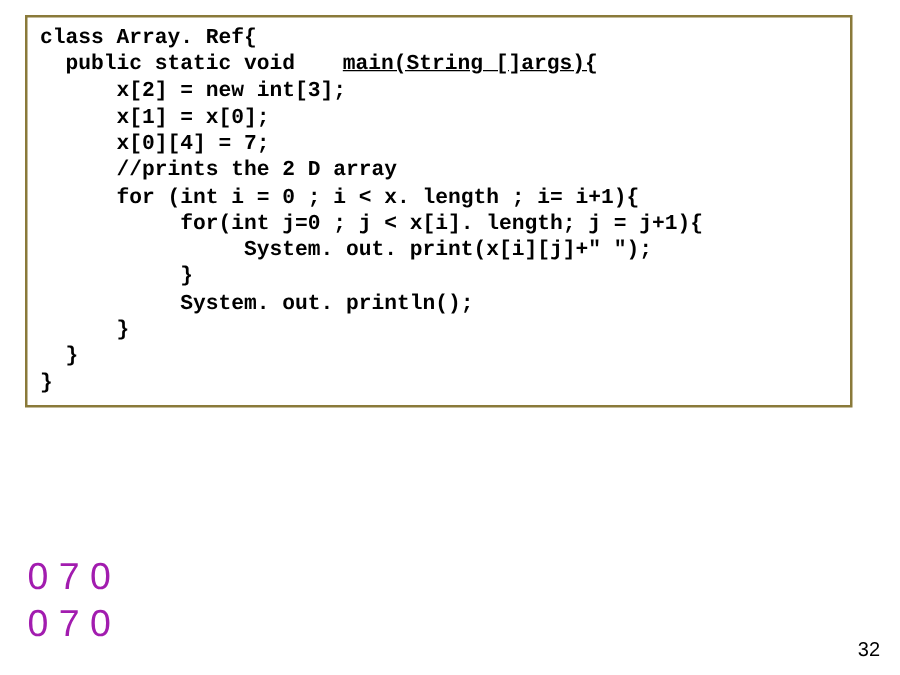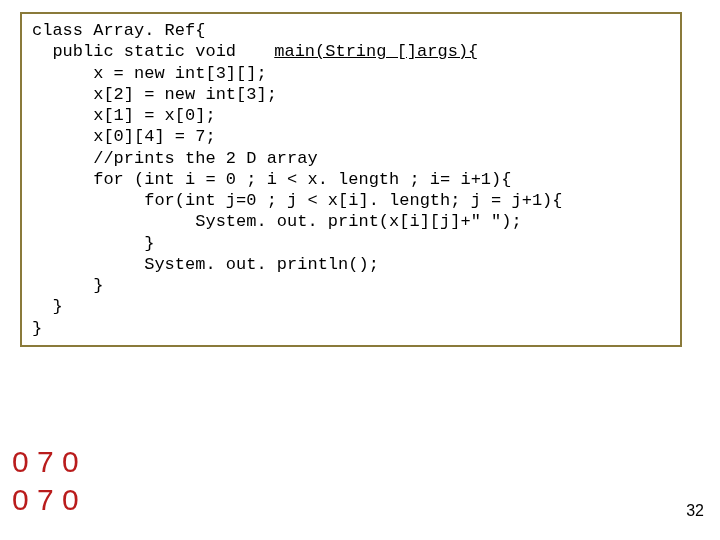--- a/index.html
+++ b/index.html
@@ -17,52 +17,51 @@
     top: 12px;
     left: 20px;
     width: 662px;
     border: 2px solid #8a7a3a;
     padding: 6px 10px 6px 10px;
     background: #ffffff;
     box-sizing: border-box;
   }
   .code-line {
     font-size: 17px;
-    font-weight: normal;
+    font-weight: bold;
     color: #000000;
     line-height: 1.25;
     white-space: pre;
   }
   .underline { text-decoration: underline; margin-left: 28px; }
   .output-block {
     position: absolute;
-    left: 12px;
+    left: 22px;
     bottom: 22px;
     font-family: Arial, Helvetica, sans-serif;
     font-size: 30px;
-    color: #b91c1c;
+    color: #a21caf;
     line-height: 1.25;
   }
   .output-line { white-space: pre; }
   .page-number {
     position: absolute;
     right: 16px;
-    bottom: 20px;
+    bottom: 10px;
     font-family: Arial, Helvetica, sans-serif;
     font-size: 16px;
     color: #000000;
   }
 </style>
 </head>
 <body>
 
 <div class="code-block">
   <div class="code-line"><span>class Array. Ref{</span><span class="underline"></span><span></span></div>
   <div class="code-line"><span>  public static void </span><span class="underline">main(String []args){</span><span></span></div>
-  <div class="code-line"><span>      x = new int[3][];</span><span class="underline"></span><span></span></div>
   <div class="code-line"><span>      x[2] = new int[3];</span><span class="underline"></span><span></span></div>
   <div class="code-line"><span>      x[1] = x[0];</span><span class="underline"></span><span></span></div>
   <div class="code-line"><span>      x[0][4] = 7;</span><span class="underline"></span><span></span></div>
   <div class="code-line"><span>      //prints the 2 D array</span><span class="underline"></span><span></span></div>
   <div class="code-line"><span>      for (int i = 0 ; i &lt; x. length ; i= i+1){</span><span class="underline"></span><span></span></div>
   <div class="code-line"><span>           for(int j=0 ; j &lt; x[i]. length; j = j+1){</span><span class="underline"></span><span></span></div>
   <div class="code-line"><span>                System. out. print(x[i][j]+" ");</span><span class="underline"></span><span></span></div>
   <div class="code-line"><span>           }</span><span class="underline"></span><span></span></div>
   <div class="code-line"><span>           System. out. println();</span><span class="underline"></span><span></span></div>
   <div class="code-line"><span>      }</span><span class="underline"></span><span></span></div>

